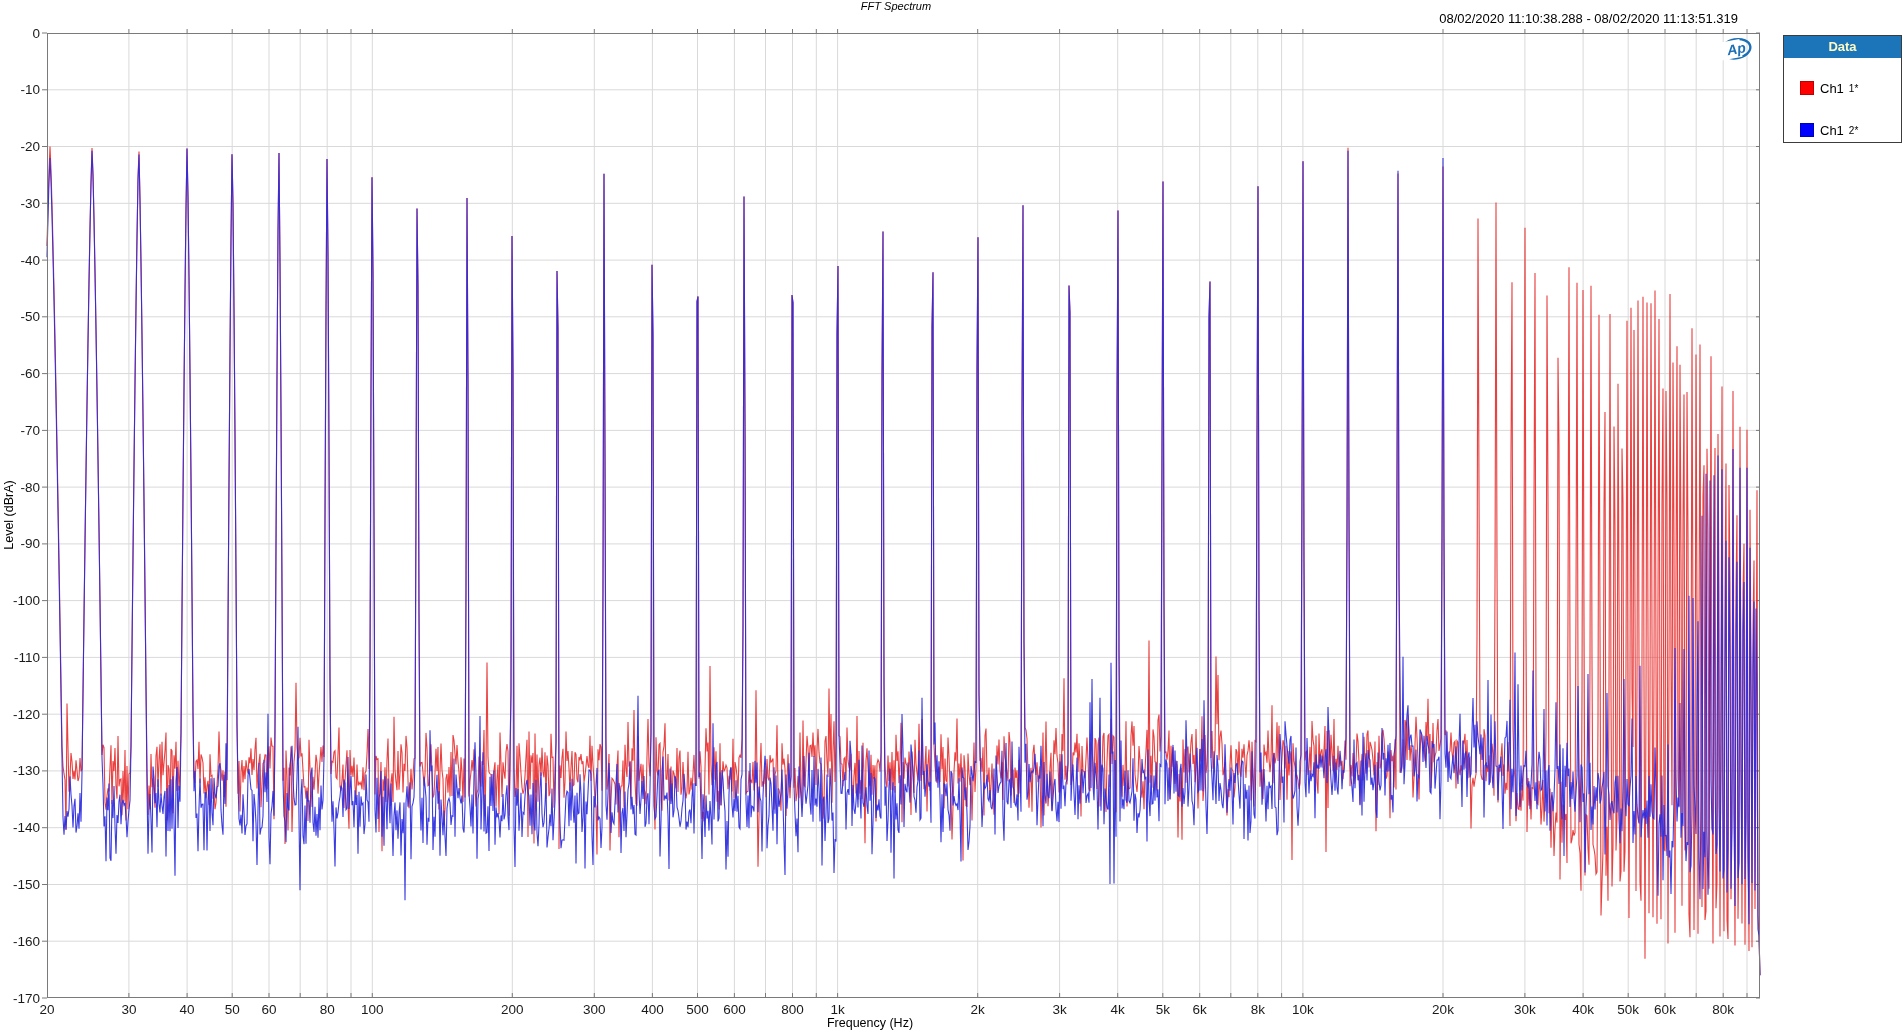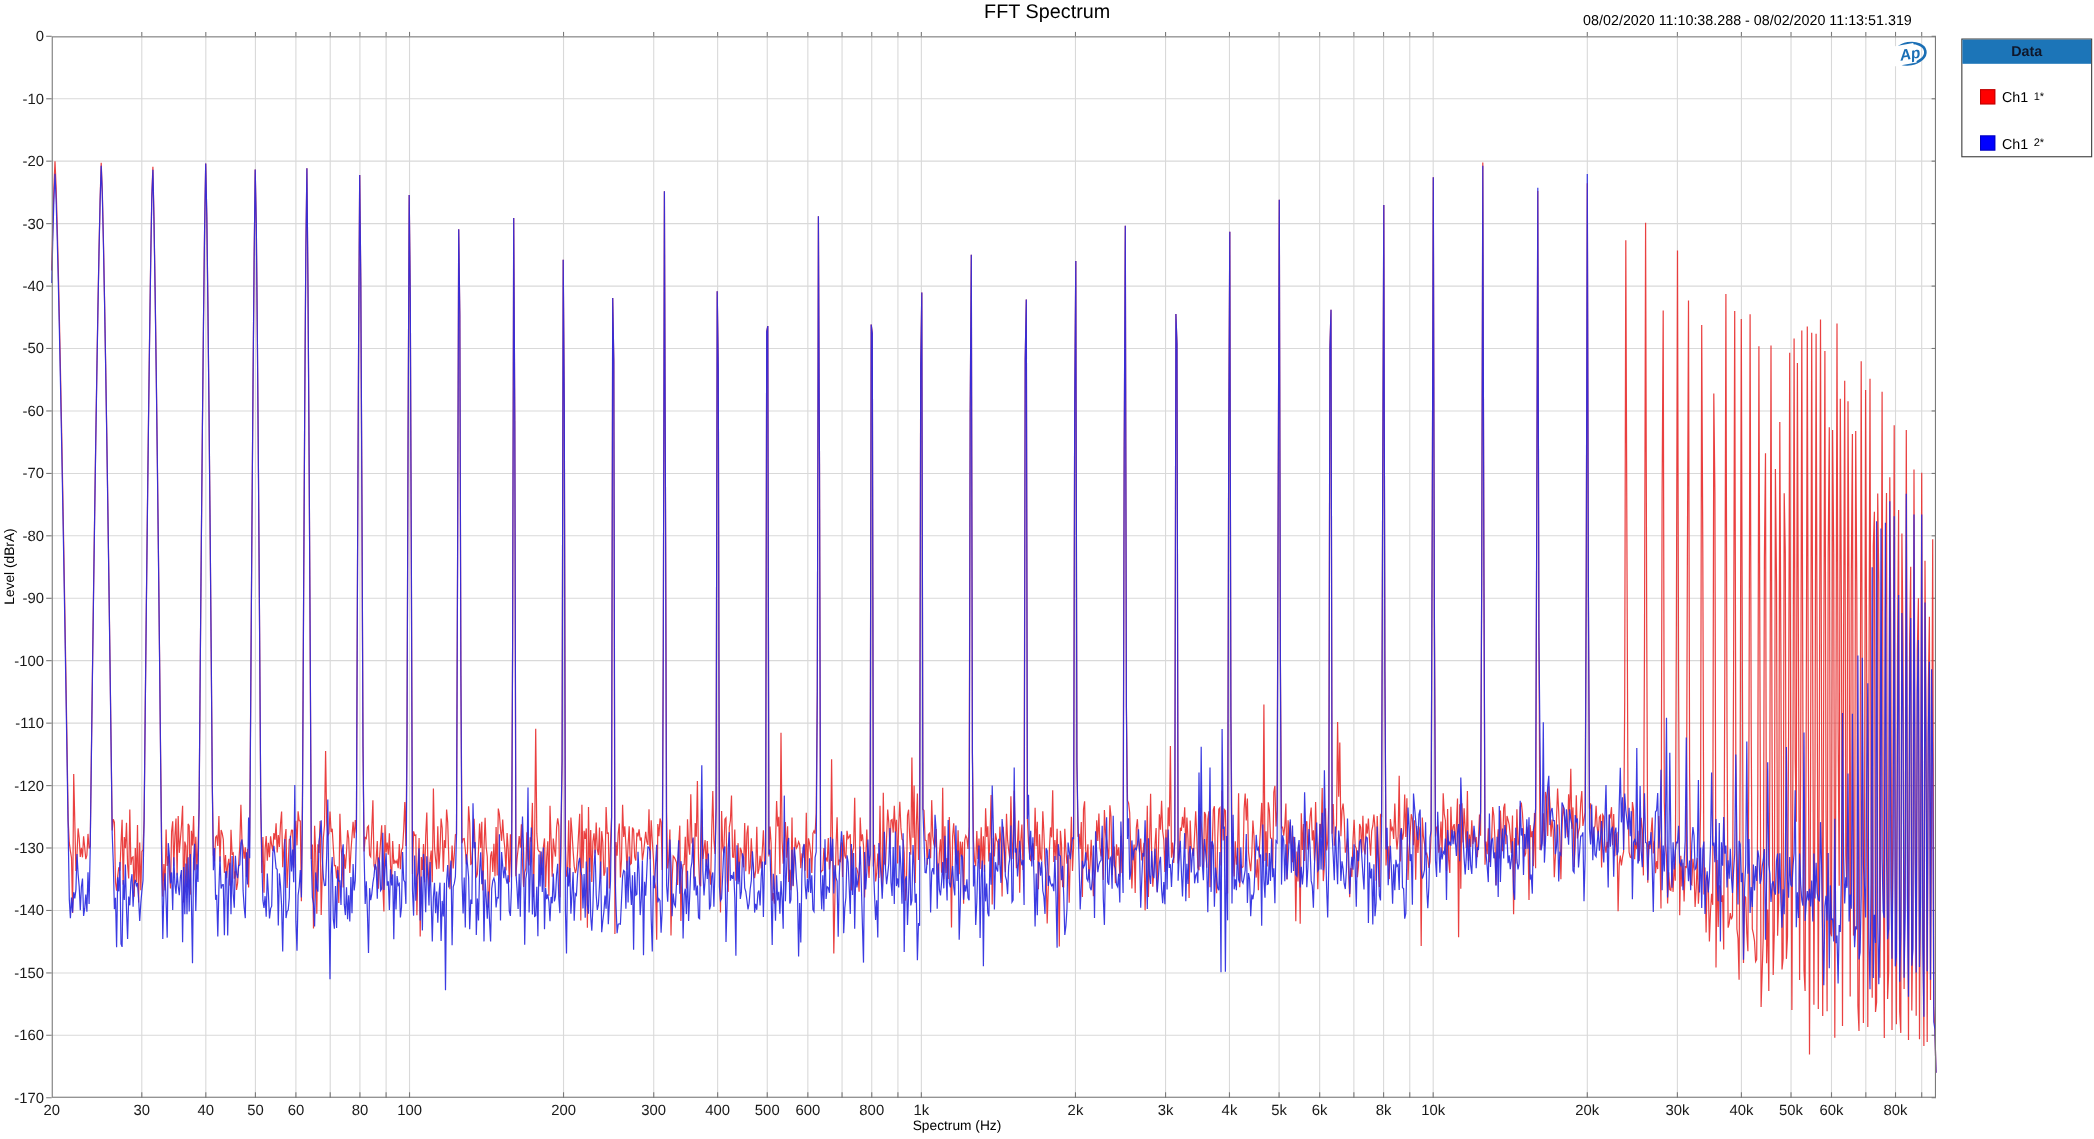--- a/index.html
+++ b/index.html
@@ -1,30 +1,30 @@
 <!DOCTYPE html>
 <html><head>
 <meta charset="utf-8">
 <style>
   html,body{margin:0;padding:0;background:#fff;}
   .screen{position:relative;width:1904px;height:1035px;background:#fff;overflow:hidden;
           font-family:"Liberation Sans",sans-serif;color:#000;}
-  .chart-title{position:absolute;top:0px;left:952px;transform:translateX(-50%);
-               font-size:18px;white-space:nowrap;}
+  .chart-title{position:absolute;top:0px;left:896px;transform:translateX(-50%);
+               font-size:11px;white-space:nowrap;font-style:italic;}
   .chart-timestamp{position:absolute;top:11px;right:166px;font-size:13px;white-space:nowrap;}
   .plot-area{position:absolute;left:47px;top:33px;width:1713px;height:965px;}
   .plot-area svg{overflow:visible;display:block;}
   .y-axis-title{position:absolute;left:9px;top:515px;transform:translate(-50%,-50%) rotate(-90deg);
                 font-size:12.5px;white-space:nowrap;}
   .x-axis-title{position:absolute;left:870px;top:1016px;transform:translateX(-50%);
                 font-size:12.5px;white-space:nowrap;}
   .ap-logo{position:absolute;left:1714px;top:36px;width:42px;height:26px;}
   .legend{position:absolute;left:1783px;top:35px;width:117px;background:#fff;
           border:1px solid #3c3c3c;font-size:13px;}
-  .legend-header{background:#1c75b8;color:#0f172a;font-weight:bold;text-align:center;
+  .legend-header{background:#1c75b8;color:#fef9c3;font-weight:bold;text-align:center;
                  padding:3px 0 4px 0;}
   .legend-item{display:flex;align-items:flex-start;padding:23px 0 4px 16px;}
   .legend-swatch{width:14px;height:14px;display:inline-block;margin-right:6px;
                  border:1px solid rgba(0,0,0,0.25);box-sizing:border-box;}
   .legend-sub{font-size:10px;margin-left:5px;position:relative;top:2px;}
 </style>
 </head>
 <body>
 
 <div class="screen">
@@ -235,21 +235,21 @@
         <text x="-7" y="912.7" text-anchor="end" font-size="13.5" fill="#1a1a1a" font-family="Liberation Sans, sans-serif">-160</text>
         <text x="-7" y="969.5" text-anchor="end" font-size="13.5" fill="#1a1a1a" font-family="Liberation Sans, sans-serif">-170</text>
         <path d="M0 212.9L1 172.3L2 137.5L3 113.6L4 137.0L5 171.6L6 212.1L7 257.0L8 305.4L9 356.8L10 410.9L11 467.3L12 525.9L13 586.5L14 648.9L15 713.1L16 733.3L17 740.7L18 746.8L19 797.1L20 670.6L21 714.0L22 758.8L23 744.2L24 720.1L25 728.9L26 746.0L27 737.7L28 746.4L29 727.2L30 737.4L31 748.0L32 744.4L33 725.1L34 738.4L35 736.1L36 658.2L37 581.6L38 507.9L39 437.2L40 370.0L41 306.6L42 247.7L43 194.3L44 148.3L45 115.0L46 140.6L47 184.9L48 237.0L49 295.0L50 357.6L51 424.1L52 494.2L53 567.4L54 643.4L55 722.0L56 711.8L57 714.5L58 769.1L59 776.8L60 763.1L61 755.4L62 758.5L63 734.6L64 712.2L65 771.2L66 728.0L67 738.1L68 714.9L69 753.4L70 765.6L71 703.0L72 753.3L73 746.6L74 746.0L75 782.3L76 737.9L77 768.7L78 716.9L79 787.4L80 732.9L81 776.2L82 741.0L83 739.9L84 712.0L85 614.2L86 520.7L87 431.9L88 348.5L89 271.6L90 202.5L91 144.6L92 118.6L93 166.0L94 228.9L95 301.3L96 381.0L97 466.6L98 557.4L99 652.6L100 733.6L101 782.1L102 752.5L103 776.5L104 721.1L105 754.3L106 745.2L107 758.9L108 774.7L109 723.0L110 713.7L111 754.0L112 727.0L113 711.2L114 762.8L115 708.8L116 742.3L117 729.9L118 717.7L119 699.6L120 787.4L121 732.1L122 736.1L123 773.6L124 716.0L125 717.9L126 780.3L127 722.2L128 735.7L129 708.8L130 758.1L131 727.8L132 757.5L133 736.7L134 700.6L135 578.3L136 463.0L137 356.0L138 259.0L139 175.6L140 115.6L141 164.0L142 244.8L143 339.9L144 445.5L145 559.6L146 680.8L147 744.4L148 750.1L149 728.2L150 727.0L151 736.1L152 708.8L153 750.3L154 721.5L155 724.6L156 730.0L157 760.5L158 744.3L159 765.3L160 753.6L161 747.8L162 772.1L163 721.3L164 743.2L165 742.4L166 765.8L167 758.8L168 776.1L169 770.0L170 751.8L171 735.8L172 698.6L173 731.2L174 737.4L175 747.7L176 737.2L177 764.1L178 738.5L179 773.7L180 723.6L181 592.9L182 449.3L183 318.8L184 205.7L185 121.2L186 171.8L187 277.1L188 402.2L189 541.5L190 692.3L191 760.7L192 727.9L193 778.6L194 739.3L195 727.1L196 749.4L197 733.1L198 746.2L199 727.2L200 735.4L201 740.5L202 724.4L203 730.3L204 715.4L205 742.0L206 726.1L207 736.9L208 716.2L209 704.8L210 755.4L211 739.5L212 729.2L213 720.7L214 774.3L215 753.5L216 730.3L217 729.5L218 721.8L219 721.9L220 755.9L221 723.6L222 713.2L223 735.5L224 704.6L225 713.1L226 713.3L227 786.3L228 685.8L229 511.7L230 342.2L231 198.8L232 119.9L233 230.2L234 380.9L235 555.4L236 747.8L237 734.8L238 811.1L239 717.6L240 742.5L241 797.6L242 734.5L243 742.4L244 713.4L245 798.9L246 760.4L247 728.6L248 717.4L249 649.7L250 714.3L251 726.9L252 724.7L253 704.8L254 723.4L255 720.4L256 737.2L257 754.1L258 753.8L259 765.6L260 754.5L261 787.9L262 706.7L263 736.0L264 750.1L265 773.9L266 743.7L267 756.7L268 741.7L269 721.7L270 729.2L271 760.6L272 741.4L273 727.4L274 714.0L275 729.0L276 712.5L277 724.1L278 485.7L279 279.2L280 126.0L281 223.1L282 416.5L283 646.0L284 741.0L285 728.3L286 729.2L287 719.0L288 717.8L289 744.4L290 745.9L291 720.7L292 694.6L293 753.7L294 757.7L295 747.2L296 731.6L297 775.0L298 747.7L299 731.6L300 717.2L301 772.3L302 795.7L303 717.1L304 741.9L305 732.9L306 744.0L307 724.5L308 753.3L309 766.1L310 731.5L311 752.5L312 749.5L313 751.4L314 749.2L315 756.3L316 734.2L317 757.2L318 739.9L319 738.0L320 721.3L321 696.0L322 736.0L323 638.6L324 358.5L325 144.2L326 238.5L327 490.7L328 761.5L329 722.8L330 726.5L331 726.0L332 799.1L333 756.4L334 728.9L335 818.3L336 746.2L337 757.8L338 734.3L339 769.0L340 726.7L341 705.6L342 752.0L343 773.0L344 749.4L345 740.2L346 769.0L347 683.8L348 737.1L349 748.6L350 757.2L351 718.1L352 756.8L353 740.2L354 711.2L355 719.7L356 759.4L357 730.8L358 737.9L359 702.9L360 714.4L361 747.6L362 775.3L363 758.4L364 735.7L365 756.5L366 744.3L367 725.9L368 725.3L369 473.0L370 175.5L371 253.1L372 581.3L373 733.5L374 729.7L375 729.4L376 739.3L377 752.6L378 741.0L379 699.9L380 715.1L381 752.7L382 751.9L383 730.3L384 711.3L385 740.7L386 764.7L387 761.5L388 739.9L389 715.7L390 737.9L391 714.1L392 776.6L393 738.0L394 710.4L395 737.2L396 745.9L397 791.9L398 775.9L399 745.2L400 741.0L401 759.6L402 734.0L403 763.6L404 718.9L405 762.9L406 702.1L407 707.4L408 721.0L409 731.4L410 712.0L411 728.8L412 738.9L413 758.4L414 724.3L415 739.2L416 769.1L417 725.4L418 764.6L419 555.7L420 165.1L421 349.6L422 763.5L423 748.1L424 739.0L425 727.1L426 737.7L427 716.3L428 751.8L429 773.4L430 760.0L431 756.4L432 723.6L433 747.6L434 753.7L435 728.2L436 732.1L437 696.9L438 782.5L439 732.8L440 629.6L441 724.4L442 739.1L443 740.9L444 741.3L445 762.3L446 751.0L447 737.1L448 729.2L449 773.7L450 745.8L451 731.8L452 781.2L453 699.6L454 730.8L455 764.1L456 729.3L457 739.2L458 745.7L459 719.2L460 711.0L461 718.0L462 782.8L463 737.4L464 658.4L465 203.1L466 335.6L467 735.0L468 764.0L469 758.2L470 712.7L471 768.7L472 710.2L473 723.8L474 740.5L475 754.4L476 760.6L477 757.1L478 743.1L479 724.5L480 706.8L481 803.9L482 698.5L483 756.2L484 722.3L485 729.7L486 720.1L487 810.4L488 700.6L489 759.7L490 721.5L491 768.7L492 732.0L493 724.5L494 742.9L495 714.8L496 739.2L497 744.3L498 719.3L499 765.8L500 722.6L501 732.4L502 763.2L503 759.6L504 700.7L505 724.6L506 724.3L507 774.8L508 733.8L509 709.7L510 237.9L511 295.3L512 816.0L513 732.4L514 745.0L515 724.7L516 715.7L517 764.7L518 748.9L519 698.5L520 727.9L521 718.1L522 735.2L523 757.7L524 734.6L525 718.1L526 752.9L527 751.7L528 719.3L529 721.5L530 746.0L531 749.3L532 724.0L533 727.4L534 721.0L535 731.1L536 728.3L537 749.1L538 742.2L539 733.3L540 723.1L541 732.2L542 735.1L543 702.7L544 748.1L545 712.7L546 731.7L547 747.1L548 768.5L549 773.2L550 821.4L551 716.2L552 727.1L553 711.1L554 714.4L555 757.8L556 555.1L557 140.8L558 425.2L559 705.3L560 756.6L561 747.2L562 721.1L563 817.5L564 767.4L565 745.3L566 746.5L567 748.6L568 751.2L569 771.6L570 734.8L571 717.6L572 804.3L573 764.0L574 753.1L575 752.9L576 727.6L577 774.8L578 711.7L579 735.1L580 744.0L581 689.0L582 732.1L583 730.2L584 765.7L585 715.3L586 727.7L587 677.1L588 746.9L589 770.5L590 772.7L591 702.9L592 747.8L593 739.1L594 730.7L595 755.0L596 731.6L597 756.0L598 759.1L599 771.3L600 722.5L601 686.0L602 730.4L603 743.3L604 700.8L605 231.7L606 302.1L607 757.2L608 796.6L609 704.3L610 737.5L611 742.5L612 711.8L613 710.4L614 767.2L615 777.8L616 719.1L617 713.1L618 690.3L619 746.1L620 746.3L621 721.0L622 767.6L623 755.3L624 733.5L625 768.6L626 737.6L627 740.5L628 747.7L629 755.5L630 715.1L631 759.1L632 724.7L633 717.5L634 761.7L635 755.1L636 729.1L637 750.3L638 758.4L639 765.4L640 758.5L641 718.7L642 761.4L643 756.9L644 744.9L645 756.6L646 740.9L647 721.9L648 750.0L649 752.9L650 268.5L651 263.4L652 745.7L653 718.3L654 733.6L655 785.9L656 778.9L657 788.5L658 735.2L659 695.3L660 718.4L661 709.6L662 761.6L663 633.1L664 731.3L665 752.2L666 732.2L667 714.2L668 746.7L669 718.2L670 768.7L671 757.8L672 776.4L673 710.2L674 772.6L675 747.4L676 728.4L677 738.0L678 736.3L679 732.2L680 734.9L681 756.2L682 744.0L683 745.6L684 734.7L685 758.6L686 705.8L687 765.4L688 729.1L689 734.1L690 742.9L691 760.7L692 724.6L693 722.3L694 724.9L695 705.8L696 595.5L697 163.5L698 388.8L699 760.3L700 758.7L701 758.3L702 738.0L703 748.5L704 747.3L705 750.3L706 728.9L707 757.5L708 747.2L709 657.3L710 744.5L711 833.7L712 782.4L713 737.6L714 710.0L715 753.8L716 749.0L717 750.0L718 732.8L719 764.2L720 726.0L721 744.9L722 747.5L723 722.2L724 729.2L725 727.9L726 725.5L727 776.5L728 741.3L729 737.7L730 692.3L731 755.2L732 756.7L733 761.5L734 777.7L735 710.3L736 731.7L737 725.5L738 735.8L739 783.0L740 748.7L741 721.2L742 748.5L743 765.1L744 743.8L745 262.0L746 269.9L747 754.8L748 735.0L749 768.3L750 760.8L751 742.9L752 765.2L753 699.4L754 758.8L755 772.1L756 687.6L757 752.0L758 753.4L759 728.4L760 702.9L761 715.0L762 738.8L763 712.7L764 712.1L765 723.9L766 699.5L767 723.8L768 712.3L769 751.9L770 717.7L771 695.9L772 719.4L773 729.9L774 730.8L775 742.0L776 785.8L777 774.0L778 708.3L779 703.1L780 728.2L781 744.1L782 655.6L783 728.5L784 681.1L785 769.7L786 717.8L787 688.3L788 748.9L789 708.6L790 300.6L791 233.0L792 702.6L793 703.8L794 730.7L795 731.2L796 753.2L797 725.7L798 724.5L799 747.3L800 694.4L801 727.2L802 734.1L803 737.4L804 720.7L805 751.0L806 767.0L807 742.5L808 729.9L809 760.5L810 683.1L811 766.4L812 718.1L813 760.6L814 747.0L815 766.1L816 709.7L817 744.1L818 810.2L819 727.4L820 715.4L821 733.4L822 749.3L823 752.9L824 721.8L825 761.7L826 732.1L827 745.9L828 732.3L829 788.5L830 730.9L831 726.7L832 728.9L833 738.8L834 718.7L835 341.2L836 198.6L837 651.6L838 731.9L839 749.6L840 754.4L841 722.4L842 747.9L843 729.2L844 757.0L845 719.1L846 757.6L847 727.3L848 759.7L849 701.7L850 727.9L851 718.2L852 750.2L853 727.7L854 689.8L855 789.3L856 729.0L857 745.7L858 724.6L859 730.6L860 732.4L861 753.5L862 718.5L863 734.1L864 782.0L865 718.6L866 736.7L867 759.9L868 706.8L869 730.8L870 740.0L871 747.5L872 690.8L873 732.5L874 747.9L875 685.9L876 728.7L877 756.2L878 732.6L879 713.0L880 778.6L881 731.1L882 716.6L883 757.8L884 721.6L885 293.8L886 239.2L887 711.5L888 732.9L889 743.7L890 749.8L891 737.5L892 733.7L893 748.9L894 701.3L895 736.3L896 714.0L897 775.5L898 725.5L899 747.3L900 748.9L901 704.6L902 724.1L903 751.9L904 760.9L905 806.6L906 773.6L907 739.6L908 719.2L909 728.2L910 685.4L911 750.6L912 730.6L913 748.8L914 720.4L915 758.1L916 827.4L917 722.2L918 734.8L919 772.9L920 773.2L921 720.5L922 740.4L923 752.2L924 744.0L925 787.6L926 745.7L927 709.6L928 758.9L929 735.4L930 334.1L931 204.3L932 660.3L933 727.7L934 725.1L935 738.7L936 714.2L937 782.5L938 702.8L939 695.5L940 740.0L941 749.2L942 734.5L943 766.8L944 752.9L945 730.5L946 758.0L947 781.8L948 765.6L949 757.3L950 712.6L951 731.5L952 706.5L953 737.8L954 745.5L955 728.9L956 766.9L957 703.3L958 724.4L959 730.7L960 739.4L961 748.2L962 699.0L963 709.4L964 762.4L965 748.2L966 736.6L967 770.0L968 734.5L969 744.9L970 737.3L971 764.1L972 727.0L973 760.6L974 739.4L975 376.1L976 172.3L977 610.1L978 694.7L979 697.1L980 705.8L981 740.4L982 774.8L983 744.7L984 734.7L985 778.8L986 720.1L987 711.7L988 730.4L989 741.9L990 729.4L991 749.2L992 742.4L993 733.3L994 794.6L995 756.3L996 699.5L997 782.4L998 737.9L999 688.5L1000 745.2L1001 773.2L1002 758.7L1003 734.9L1004 719.7L1005 777.6L1006 743.8L1007 707.2L1008 721.2L1009 695.0L1010 722.9L1011 730.5L1012 759.6L1013 721.0L1014 754.8L1015 701.0L1016 718.1L1017 645.2L1018 746.7L1019 732.9L1020 751.5L1021 730.3L1022 252.4L1023 279.8L1024 751.9L1025 746.5L1026 719.5L1027 722.3L1028 709.5L1029 719.5L1030 700.8L1031 738.9L1032 710.3L1033 729.5L1034 783.4L1035 712.9L1036 737.7L1037 738.7L1038 745.1L1039 725.7L1040 704.5L1041 727.1L1042 755.7L1043 758.2L1044 708.7L1045 715.9L1046 730.5L1047 755.2L1048 705.1L1049 707.7L1050 755.9L1051 711.6L1052 704.5L1053 773.5L1054 732.5L1055 738.8L1056 703.3L1057 699.9L1058 757.1L1059 779.0L1060 728.7L1061 702.7L1062 701.3L1063 753.9L1064 685.7L1065 731.0L1066 702.8L1067 704.0L1068 751.9L1069 779.3L1070 368.7L1071 177.6L1072 618.6L1073 725.7L1074 741.2L1075 763.7L1076 731.9L1077 753.0L1078 744.4L1079 688.2L1080 773.5L1081 752.8L1082 755.8L1083 754.9L1084 702.7L1085 688.4L1086 712.8L1087 693.0L1088 741.5L1089 751.0L1090 759.0L1091 743.8L1092 713.0L1093 727.2L1094 756.3L1095 764.8L1096 748.2L1097 776.3L1098 737.4L1099 717.6L1100 696.9L1101 751.5L1102 607.4L1103 749.8L1104 722.7L1105 754.7L1106 696.4L1107 703.6L1108 728.8L1109 729.1L1110 757.4L1111 687.2L1112 681.5L1113 718.4L1114 703.3L1115 412.1L1116 148.6L1117 569.4L1118 719.5L1119 719.0L1120 726.7L1121 718.0L1122 697.5L1123 766.5L1124 712.7L1125 733.7L1126 714.1L1127 737.3L1128 750.9L1129 727.6L1130 733.8L1131 804.5L1132 741.0L1133 768.4L1134 734.9L1135 806.8L1136 706.4L1137 739.6L1138 716.1L1139 749.8L1140 717.2L1141 713.5L1142 739.5L1143 726.2L1144 709.4L1145 701.1L1146 731.0L1147 721.9L1148 749.3L1149 696.1L1150 733.4L1151 775.5L1152 738.0L1153 715.9L1154 728.6L1155 683.3L1156 768.0L1157 753.9L1158 701.9L1159 740.2L1160 732.0L1161 696.8L1162 283.7L1163 248.6L1164 725.0L1165 698.0L1166 735.8L1167 729.3L1168 717.4L1169 623.4L1170 691.3L1171 641.9L1172 727.2L1173 703.8L1174 697.6L1175 710.7L1176 742.2L1177 737.8L1178 729.0L1179 758.7L1180 782.6L1181 756.1L1182 764.3L1183 731.1L1184 712.2L1185 736.1L1186 738.3L1187 764.4L1188 754.2L1189 716.1L1190 719.2L1191 742.1L1192 708.6L1193 739.0L1194 743.8L1195 715.7L1196 724.8L1197 711.2L1198 730.3L1199 744.9L1200 722.4L1201 717.9L1202 707.4L1203 719.5L1204 767.6L1205 708.8L1206 738.2L1207 773.4L1208 707.7L1209 708.7L1210 404.5L1211 153.3L1212 577.8L1213 753.8L1214 737.1L1215 736.9L1216 766.0L1217 711.6L1218 721.4L1219 719.5L1220 729.7L1221 697.4L1222 725.6L1223 739.2L1224 727.8L1225 672.3L1226 750.2L1227 719.8L1228 730.4L1229 724.2L1230 689.2L1231 728.0L1232 692.8L1233 767.0L1234 740.6L1235 725.0L1236 707.2L1237 711.5L1238 735.4L1239 712.7L1240 766.8L1241 717.9L1242 742.4L1243 725.3L1244 718.4L1245 827.1L1246 710.2L1247 727.4L1248 733.9L1249 743.6L1250 742.6L1251 747.2L1252 756.1L1253 750.6L1254 724.2L1255 449.1L1256 128.2L1257 529.5L1258 727.4L1259 719.0L1260 718.2L1261 742.1L1262 734.5L1263 713.9L1264 742.5L1265 688.1L1266 707.2L1267 712.9L1268 758.8L1269 702.5L1270 749.2L1271 760.6L1272 700.4L1273 728.4L1274 718.8L1275 716.2L1276 734.7L1277 716.9L1278 693.0L1279 819.0L1280 698.1L1281 775.0L1282 697.3L1283 732.8L1284 701.8L1285 720.4L1286 737.8L1287 686.0L1288 749.6L1289 725.7L1290 737.0L1291 712.7L1292 734.3L1293 725.1L1294 732.7L1295 727.9L1296 746.2L1297 731.5L1298 707.4L1299 726.7L1300 495.2L1301 114.8L1302 482.5L1303 753.2L1304 732.1L1305 743.5L1306 719.9L1307 750.9L1308 740.9L1309 730.9L1310 700.6L1311 708.4L1312 729.3L1313 771.6L1314 736.1L1315 720.9L1316 747.5L1317 703.8L1318 728.6L1319 740.8L1320 701.3L1321 697.5L1322 734.5L1323 708.8L1324 712.5L1325 716.9L1326 727.5L1327 742.4L1328 708.4L1329 798.2L1330 728.9L1331 752.1L1332 702.8L1333 735.6L1334 731.5L1335 701.0L1336 696.7L1337 706.0L1338 722.8L1339 745.7L1340 742.9L1341 718.5L1342 724.7L1343 785.2L1344 717.0L1345 728.1L1346 722.5L1347 754.4L1348 706.2L1349 756.4L1350 449.9L1351 140.6L1352 546.3L1353 739.8L1354 736.3L1355 730.8L1356 706.3L1357 736.4L1358 686.9L1359 691.8L1360 727.0L1361 681.7L1362 697.0L1363 727.6L1364 712.0L1365 721.5L1366 764.5L1367 744.4L1368 711.5L1369 683.8L1370 704.9L1371 728.2L1372 766.4L1373 720.9L1374 699.3L1375 707.4L1376 713.2L1377 716.0L1378 728.1L1379 689.0L1380 707.8L1381 665.8L1382 720.5L1383 701.0L1384 755.2L1385 735.9L1386 689.9L1387 729.3L1388 722.9L1389 719.2L1390 697.3L1391 686.1L1392 717.9L1393 711.8L1394 705.6L1395 507.0L1396 133.6L1397 510.4L1398 702.1L1399 697.2L1400 723.9L1401 733.4L1402 720.1L1403 718.0L1404 699.6L1405 719.2L1406 727.5L1407 709.8L1408 708.3L1409 755.6L1410 707.7L1411 709.5L1412 735.3L1413 742.2L1414 732.3L1415 738.1L1416 707.7L1417 709.8L1418 700.8L1419 735.5L1420 707.1L1421 745.3L1422 726.0L1423 724.6L1424 795.4L1425 752.8L1426 744.7L1427 753.8L1428 746.5L1429 741.3L1430 603.8L1431 185.4L1432 456.6L1433 702.9L1434 741.7L1435 746.2L1436 746.7L1437 696.2L1438 702.9L1439 748.2L1440 732.0L1441 739.0L1442 722.3L1443 749.6L1444 731.8L1445 710.5L1446 720.9L1447 762.8L1448 551.6L1449 169.5L1450 534.0L1451 769.4L1452 734.5L1453 738.6L1454 724.2L1455 710.3L1456 742.9L1457 731.4L1458 760.8L1459 749.9L1460 757.1L1461 708.9L1462 739.6L1463 793.0L1464 418.7L1465 249.3L1466 695.9L1467 734.0L1468 745.4L1469 788.3L1470 760.0L1471 775.7L1472 776.4L1473 760.3L1474 777.8L1475 752.1L1476 767.6L1477 529.6L1478 194.7L1479 590.6L1480 799.1L1481 745.0L1482 772.8L1483 751.4L1484 786.5L1485 754.9L1486 755.5L1487 472.7L1488 240.1L1489 670.0L1490 770.2L1491 771.3L1492 747.8L1493 757.2L1494 791.6L1495 774.6L1496 747.1L1497 788.6L1498 767.6L1499 699.6L1500 262.4L1501 468.0L1502 780.2L1503 755.6L1504 814.8L1505 762.4L1506 770.8L1507 822.9L1508 795.6L1509 779.6L1510 789.6L1511 324.8L1512 414.6L1513 846.6L1514 748.8L1515 809.8L1516 772.3L1517 772.7L1518 786.9L1519 780.9L1520 830.1L1521 579.2L1522 234.3L1523 625.9L1524 810.3L1525 806.4L1526 797.1L1527 802.7L1528 799.6L1529 572.3L1530 249.7L1531 650.4L1532 811.5L1533 819.9L1534 857.7L1535 656.6L1536 257.1L1537 583.0L1538 842.4L1539 781.8L1540 782.7L1541 815.3L1542 831.7L1543 628.7L1544 252.7L1545 627.1L1546 811.5L1547 816.0L1548 822.4L1549 841.1L1550 839.2L1551 686.7L1552 281.8L1553 593.2L1554 882.5L1555 849.8L1556 817.5L1557 474.2L1558 379.0L1559 842.7L1560 793.8L1561 867.8L1562 655.2L1563 281.1L1564 657.3L1565 853.4L1566 813.9L1567 393.4L1568 494.4L1569 817.6L1570 786.3L1571 350.7L1572 562.4L1573 848.4L1574 838.6L1575 415.4L1576 469.6L1577 838.7L1578 818.4L1579 634.3L1580 287.7L1581 678.6L1582 885.1L1583 638.3L1584 274.7L1585 657.3L1586 714.0L1587 297.1L1588 573.2L1589 857.9L1590 653.8L1591 267.5L1592 623.7L1593 849.0L1594 867.8L1595 623.3L1596 263.8L1597 648.5L1598 925.7L1599 665.9L1600 269.5L1601 603.0L1602 880.3L1603 669.3L1604 270.3L1605 597.5L1606 884.2L1607 634.7L1608 257.5L1609 630.1L1610 890.7L1611 566.0L1612 286.0L1613 701.7L1614 886.3L1615 469.9L1616 355.4L1617 814.9L1618 818.2L1619 358.0L1620 469.3L1621 910.4L1622 639.1L1623 261.1L1624 632.7L1625 772.3L1626 329.4L1627 513.2L1628 899.7L1629 541.7L1630 313.2L1631 744.3L1632 772.9L1633 331.7L1634 522.2L1635 872.8L1636 491.3L1637 361.5L1638 817.5L1639 811.5L1640 358.9L1641 503.5L1642 881.3L1643 904.3L1644 697.7L1645 295.3L1646 613.7L1647 897.0L1648 744.1L1649 321.6L1650 579.5L1651 900.7L1652 610.9L1653 311.4L1654 720.5L1655 874.0L1656 463.3L1657 432.3L1658 887.0L1659 878.1L1660 415.7L1661 495.6L1662 855.8L1663 644.8L1664 323.2L1665 724.3L1666 910.6L1667 526.8L1668 415.1L1669 875.2L1670 849.7L1671 400.9L1672 561.0L1673 903.4L1674 652.8L1675 353.5L1676 762.7L1677 898.2L1678 560.8L1679 430.6L1680 886.5L1681 906.0L1682 452.1L1683 552.5L1684 866.2L1685 738.9L1686 358.0L1687 724.7L1688 912.5L1689 554.6L1690 482.2L1691 885.7L1692 801.4L1693 393.8L1694 697.9L1695 890.4L1696 559.0L1697 510.8L1698 911.7L1699 745.2L1700 396.8L1701 786.8L1702 918.0L1703 476.8L1704 636.1L1705 914.2L1706 594.0L1707 527.6L1708 876.0L1709 704.8L1710 457.2L1711 882.8L1712 902.6L1713 942.3" fill="none" stroke="#e83030" stroke-width="1.1" stroke-opacity="0.92"></path>
         <path d="M0 224.2L1 183.7L2 148.9L3 124.9L4 148.3L5 183.0L6 223.5L7 268.3L8 316.7L9 368.1L10 422.2L11 478.6L12 537.2L13 597.8L14 660.3L15 724.4L16 784.6L17 801.8L18 783.0L19 796.5L20 778.1L21 783.7L22 776.0L23 743.4L24 761.5L25 773.0L26 794.5L27 773.1L28 765.7L29 799.6L30 793.1L31 780.2L32 795.8L33 759.9L34 788.7L35 740.1L36 661.0L37 584.5L38 510.7L39 440.1L40 372.8L41 309.4L42 250.5L43 197.1L44 151.1L45 117.8L46 143.5L47 187.7L48 239.9L49 297.8L50 360.4L51 427.0L52 497.0L53 570.2L54 646.2L55 724.8L56 751.9L57 793.5L58 783.2L59 828.2L60 764.6L61 777.3L62 750.6L63 825.0L64 827.8L65 767.1L66 785.1L67 753.0L68 793.8L69 820.7L70 782.1L71 790.0L72 768.6L73 761.7L74 791.3L75 770.8L76 766.8L77 772.1L78 769.8L79 783.8L80 804.2L81 788.1L82 776.7L83 767.4L84 714.8L85 617.0L86 523.5L87 434.7L88 351.4L89 274.4L90 205.4L91 147.4L92 121.4L93 168.8L94 231.7L95 304.2L96 383.9L97 469.5L98 560.2L99 655.5L100 754.7L101 820.7L102 776.5L103 760.9L104 786.6L105 819.4L106 733.5L107 744.9L108 770.2L109 760.1L110 794.2L111 746.3L112 770.5L113 779.4L114 760.5L115 772.5L116 780.9L117 764.3L118 757.9L119 823.5L120 755.3L121 798.1L122 752.1L123 798.2L124 746.3L125 795.7L126 743.3L127 786.6L128 842.7L129 747.9L130 734.0L131 795.1L132 752.7L133 768.7L134 700.6L135 578.3L136 463.0L137 356.0L138 259.0L139 175.6L140 115.6L141 164.0L142 244.8L143 339.9L144 445.5L145 559.6L146 680.8L147 758.2L148 737.9L149 785.0L150 780.5L151 818.3L152 774.9L153 745.5L154 774.8L155 771.3L156 771.2L157 817.2L158 759.8L159 759.6L160 817.4L161 767.6L162 751.3L163 798.1L164 745.3L165 779.7L166 792.2L167 744.9L168 761.0L169 765.3L170 754.0L171 753.3L172 733.4L173 730.2L174 776.9L175 792.2L176 801.7L177 741.8L178 771.0L179 710.3L180 747.2L181 592.9L182 449.3L183 318.8L184 205.7L185 121.2L186 171.8L187 277.1L188 402.2L189 541.5L190 692.3L191 748.0L192 785.6L193 792.4L194 781.7L195 800.4L196 761.2L197 779.5L198 802.0L199 793.0L200 790.8L201 742.5L202 735.9L203 745.7L204 756.3L205 757.5L206 808.3L207 761.0L208 772.1L209 790.1L210 832.1L211 777.8L212 729.7L213 801.6L214 795.6L215 794.3L216 783.0L217 726.7L218 759.3L219 739.4L220 769.0L221 680.7L222 804.4L223 831.2L224 780.9L225 773.1L226 757.9L227 782.8L228 700.1L229 511.7L230 342.2L231 198.8L232 119.9L233 230.2L234 380.9L235 555.4L236 747.8L237 782.9L238 788.5L239 809.3L240 760.1L241 774.5L242 777.6L243 732.0L244 724.7L245 712.8L246 746.7L247 765.2L248 772.0L249 771.7L250 744.5L251 693.8L252 786.8L253 857.3L254 762.1L255 746.1L256 802.6L257 811.3L258 772.5L259 810.7L260 757.9L261 768.0L262 767.8L263 789.7L264 741.1L265 734.5L266 789.2L267 798.9L268 773.7L269 802.7L270 781.0L271 804.8L272 764.2L273 797.3L274 752.5L275 776.5L276 767.3L277 724.1L278 485.7L279 279.2L280 126.0L281 223.1L282 416.5L283 646.0L284 743.5L285 788.7L286 768.2L287 796.0L288 833.4L289 774.4L290 785.4L291 779.6L292 769.5L293 763.5L294 752.6L295 755.4L296 784.0L297 746.5L298 750.5L299 776.6L300 775.0L301 724.0L302 776.0L303 757.3L304 742.6L305 772.2L306 768.2L307 794.3L308 757.3L309 771.9L310 761.9L311 820.8L312 758.8L313 793.8L314 763.4L315 771.8L316 770.3L317 801.1L318 791.8L319 741.5L320 767.1L321 768.8L322 788.7L323 638.6L324 358.5L325 144.2L326 238.5L327 490.7L328 776.6L329 799.4L330 744.8L331 785.9L332 764.7L333 760.6L334 738.1L335 803.7L336 763.8L337 812.8L338 743.3L339 766.9L340 796.3L341 745.5L342 766.7L343 790.2L344 750.6L345 786.2L346 823.0L347 782.7L348 769.5L349 797.3L350 777.4L351 805.8L352 780.9L353 769.4L354 822.4L355 786.0L356 800.2L357 769.6L358 867.2L359 769.3L360 753.4L361 773.8L362 762.5L363 749.4L364 826.2L365 773.3L366 770.1L367 763.9L368 726.0L369 473.0L370 175.5L371 253.1L372 581.3L373 766.8L374 797.5L375 764.7L376 810.1L377 743.7L378 752.9L379 764.3L380 811.8L381 784.8L382 788.7L383 697.2L384 738.2L385 732.6L386 817.0L387 783.8L388 803.7L389 759.6L390 741.7L391 770.8L392 758.3L393 822.8L394 766.5L395 783.9L396 802.2L397 777.4L398 803.5L399 822.9L400 775.1L401 767.8L402 765.4L403 769.9L404 791.9L405 782.9L406 783.3L407 725.5L408 803.7L409 741.6L410 754.4L411 765.3L412 755.0L413 765.0L414 770.4L415 762.6L416 795.4L417 799.6L418 773.7L419 555.7L420 165.1L421 349.6L422 759.6L423 774.2L424 793.4L425 761.4L426 800.4L427 742.5L428 709.2L429 741.4L430 825.8L431 765.8L432 759.3L433 683.0L434 796.5L435 762.0L436 719.2L437 798.4L438 761.5L439 800.1L440 799.4L441 773.2L442 818.1L443 743.8L444 772.9L445 741.1L446 777.9L447 737.5L448 811.7L449 774.3L450 784.4L451 780.1L452 786.8L453 804.5L454 782.4L455 788.2L456 761.0L457 786.5L458 781.8L459 761.9L460 752.2L461 783.6L462 797.1L463 717.6L464 658.4L465 203.1L466 335.6L467 794.2L468 833.9L469 755.1L470 772.8L471 756.1L472 797.7L473 778.8L474 759.7L475 804.0L476 779.5L477 780.9L478 763.3L479 751.0L480 746.9L481 759.2L482 762.9L483 792.8L484 761.6L485 801.2L486 750.1L487 790.1L488 797.6L489 746.7L490 800.0L491 813.2L492 791.8L493 754.5L494 739.4L495 780.7L496 794.2L497 789.4L498 771.8L499 750.1L500 814.4L501 804.2L502 795.7L503 781.2L504 793.2L505 755.5L506 807.3L507 787.5L508 768.0L509 709.7L510 237.9L511 295.3L512 755.4L513 790.0L514 815.3L515 807.1L516 806.8L517 807.2L518 785.5L519 763.4L520 758.3L521 759.4L522 793.2L523 749.6L524 787.4L525 745.7L526 772.4L527 789.8L528 762.6L529 830.5L530 759.8L531 780.8L532 780.0L533 741.3L534 761.0L535 798.9L536 784.1L537 749.2L538 835.5L539 768.6L540 781.3L541 759.3L542 737.0L543 737.2L544 741.1L545 802.9L546 832.0L547 763.0L548 774.4L549 752.0L550 734.9L551 787.4L552 784.0L553 785.7L554 814.9L555 794.1L556 555.1L557 140.8L558 425.2L559 771.7L560 786.7L561 760.8L562 730.1L563 753.5L564 799.9L565 779.4L566 788.9L567 790.9L568 770.0L569 750.7L570 730.9L571 779.5L572 749.9L573 757.2L574 820.1L575 780.3L576 774.9L577 798.0L578 758.5L579 804.3L580 781.8L581 757.0L582 750.7L583 728.3L584 776.5L585 763.9L586 781.1L587 772.1L588 801.2L589 802.1L590 733.3L591 662.7L592 759.0L593 781.0L594 766.8L595 748.0L596 766.0L597 743.0L598 793.8L599 790.1L600 764.2L601 760.2L602 791.3L603 755.8L604 700.8L605 231.7L606 302.1L607 773.0L608 785.8L609 783.9L610 762.4L611 739.0L612 736.6L613 823.4L614 788.3L615 737.9L616 723.5L617 767.6L618 762.5L619 766.0L620 759.6L621 783.1L622 835.9L623 735.5L624 770.9L625 750.5L626 784.3L627 777.8L628 742.8L629 746.4L630 774.1L631 777.5L632 785.1L633 793.8L634 788.2L635 775.2L636 767.6L637 740.9L638 755.1L639 796.6L640 788.6L641 794.1L642 778.8L643 776.5L644 790.2L645 764.1L646 750.3L647 800.6L648 750.2L649 752.9L650 268.5L651 263.4L652 743.9L653 739.4L654 778.7L655 826.0L656 761.3L657 776.1L658 804.1L659 762.6L660 785.6L661 777.8L662 797.6L663 768.0L664 784.1L665 811.4L666 690.3L667 786.4L668 759.8L669 732.9L670 728.8L671 788.4L672 785.1L673 739.5L674 772.2L675 737.0L676 746.6L677 765.5L678 778.1L679 836.5L680 787.9L681 823.7L682 761.0L683 738.1L684 734.2L685 771.6L686 784.5L687 765.8L688 778.1L689 747.2L690 778.8L691 762.7L692 794.0L693 795.7L694 746.4L695 741.4L696 595.5L697 163.5L698 388.8L699 767.8L700 793.9L701 762.6L702 795.3L703 729.9L704 784.2L705 773.1L706 774.0L707 778.6L708 727.9L709 749.7L710 729.6L711 779.2L712 753.5L713 764.8L714 768.1L715 818.6L716 762.7L717 740.9L718 722.7L719 736.6L720 815.3L721 792.5L722 782.9L723 744.5L724 750.8L725 773.5L726 797.8L727 734.3L728 780.7L729 742.4L730 811.3L731 755.6L732 773.8L733 767.3L734 761.3L735 736.5L736 769.8L737 807.5L738 842.1L739 741.5L740 775.6L741 759.3L742 730.3L743 754.5L744 743.8L745 262.0L746 269.9L747 752.9L748 780.0L749 803.3L750 785.5L751 819.2L752 733.4L753 749.4L754 762.9L755 784.0L756 762.1L757 723.1L758 756.5L759 770.8L760 762.0L761 751.9L762 719.8L763 769.3L764 781.6L765 736.9L766 788.7L767 723.0L768 772.5L769 765.6L770 773.8L771 735.7L772 755.5L773 788.5L774 724.5L775 832.4L776 766.9L777 763.6L778 807.9L779 779.4L780 741.5L781 790.1L782 785.5L783 735.2L784 754.3L785 787.6L786 779.6L787 840.0L788 806.0L789 808.6L790 300.6L791 233.0L792 702.6L793 730.2L794 760.2L795 760.4L796 747.5L797 747.2L798 738.8L799 796.6L800 760.0L801 756.2L802 762.0L803 707.7L804 721.2L805 793.1L806 751.9L807 776.1L808 781.0L809 768.7L810 750.6L811 774.6L812 726.8L813 761.3L814 785.6L815 712.4L816 769.5L817 773.8L818 764.6L819 754.4L820 772.8L821 781.0L822 717.4L823 767.8L824 740.1L825 821.2L826 788.9L827 744.0L828 746.1L829 785.0L830 771.6L831 777.5L832 766.3L833 783.2L834 785.5L835 341.2L836 198.6L837 651.6L838 772.8L839 753.5L840 807.9L841 787.2L842 752.4L843 735.7L844 819.8L845 764.3L846 749.2L847 845.5L848 753.1L849 786.4L850 770.3L851 796.8L852 799.9L853 742.2L854 771.4L855 681.1L856 718.1L857 793.9L858 750.8L859 756.9L860 759.2L861 729.6L862 753.3L863 769.6L864 711.6L865 724.1L866 738.8L867 763.6L868 767.2L869 779.8L870 754.1L871 747.6L872 717.4L873 787.0L874 785.2L875 664.7L876 742.0L877 738.1L878 763.8L879 750.0L880 731.3L881 747.8L882 753.6L883 748.8L884 789.7L885 293.8L886 239.2L887 711.5L888 689.4L889 748.5L890 722.2L891 754.8L892 728.2L893 765.0L894 809.2L895 761.2L896 799.1L897 750.8L898 751.6L899 763.2L900 750.3L901 776.8L902 782.1L903 797.8L904 738.1L905 740.5L906 772.5L907 763.1L908 769.8L909 772.3L910 770.9L911 777.1L912 745.3L913 781.6L914 828.5L915 734.4L916 744.5L917 745.2L918 767.1L919 754.2L920 780.5L921 817.0L922 808.7L923 792.9L924 732.9L925 740.9L926 748.1L927 738.3L928 728.7L929 729.2L930 334.1L931 204.3L932 660.3L933 714.1L934 751.7L935 793.9L936 771.4L937 749.6L938 755.4L939 753.4L940 741.8L941 765.8L942 767.9L943 757.1L944 773.9L945 776.3L946 766.1L947 735.6L948 801.6L949 722.6L950 741.6L951 759.9L952 753.2L953 750.3L954 749.1L955 717.8L956 783.8L957 807.8L958 752.9L959 710.0L960 768.7L961 771.3L962 747.8L963 746.2L964 774.9L965 708.5L966 753.8L967 756.7L968 771.1L969 773.0L970 761.4L971 787.5L972 713.8L973 743.0L974 778.8L975 376.1L976 172.3L977 610.1L978 729.8L979 710.8L980 766.7L981 760.0L982 731.0L983 749.1L984 740.5L985 738.1L986 739.4L987 735.0L988 720.8L989 742.7L990 792.2L991 765.8L992 742.5L993 745.6L994 712.7L995 747.9L996 793.3L997 729.0L998 762.7L999 770.6L1000 740.7L1001 762.4L1002 765.3L1003 738.5L1004 759.5L1005 778.3L1006 765.2L1007 751.3L1008 745.9L1009 775.6L1010 788.2L1011 768.9L1012 789.1L1013 728.4L1014 775.7L1015 721.2L1016 756.0L1017 752.6L1018 773.3L1019 749.5L1020 746.7L1021 730.3L1022 252.4L1023 279.8L1024 767.7L1025 744.8L1026 731.4L1027 759.5L1028 782.0L1029 751.9L1030 724.4L1031 786.3L1032 752.3L1033 770.6L1034 742.9L1035 736.1L1036 760.2L1037 743.2L1038 738.0L1039 770.0L1040 762.7L1041 760.8L1042 769.8L1043 669.2L1044 755.0L1045 645.9L1046 752.4L1047 767.3L1048 729.7L1049 741.3L1050 752.5L1051 796.4L1052 742.2L1053 664.8L1054 777.8L1055 731.6L1056 735.7L1057 791.3L1058 755.6L1059 765.1L1060 774.4L1061 776.4L1062 741.5L1063 850.9L1064 629.7L1065 720.4L1066 718.4L1067 850.5L1068 727.1L1069 803.7L1070 368.7L1071 177.6L1072 618.6L1073 788.4L1074 707.6L1075 775.5L1076 766.4L1077 776.2L1078 737.7L1079 766.9L1080 769.7L1081 737.3L1082 767.8L1083 769.8L1084 764.3L1085 758.1L1086 725.2L1087 787.8L1088 760.7L1089 766.2L1090 799.9L1091 780.2L1092 784.5L1093 777.3L1094 754.5L1095 726.0L1096 740.1L1097 737.8L1098 746.4L1099 743.8L1100 808.6L1101 716.6L1102 766.7L1103 783.1L1104 742.3L1105 771.1L1106 770.5L1107 742.5L1108 767.8L1109 729.5L1110 764.5L1111 756.4L1112 788.2L1113 731.5L1114 733.0L1115 412.1L1116 148.6L1117 569.4L1118 771.2L1119 726.4L1120 731.0L1121 768.1L1122 734.6L1123 766.3L1124 748.1L1125 729.3L1126 711.9L1127 760.4L1128 717.4L1129 758.8L1130 727.9L1131 762.2L1132 763.4L1133 738.4L1134 730.7L1135 773.8L1136 755.0L1137 771.0L1138 758.7L1139 687.3L1140 724.3L1141 773.6L1142 755.4L1143 720.6L1144 738.0L1145 767.8L1146 772.4L1147 792.3L1148 752.5L1149 734.0L1150 714.7L1151 758.7L1152 757.0L1153 716.0L1154 757.5L1155 705.9L1156 758.2L1157 667.3L1158 728.7L1159 773.4L1160 801.1L1161 752.9L1162 283.7L1163 248.6L1164 725.0L1165 745.2L1166 767.3L1167 718.3L1168 747.8L1169 770.9L1170 722.0L1171 732.7L1172 767.9L1173 750.0L1174 757.1L1175 770.4L1176 775.2L1177 757.9L1178 711.2L1179 742.0L1180 779.8L1181 758.4L1182 746.0L1183 757.7L1184 734.5L1185 756.9L1186 791.4L1187 740.1L1188 749.9L1189 732.4L1190 730.0L1191 745.6L1192 761.8L1193 775.6L1194 736.4L1195 727.9L1196 728.9L1197 806.0L1198 751.0L1199 765.6L1200 756.7L1201 807.5L1202 752.6L1203 799.9L1204 788.1L1205 718.3L1206 751.5L1207 781.2L1208 785.6L1209 718.5L1210 404.5L1211 153.3L1212 577.8L1213 739.3L1214 719.6L1215 771.8L1216 754.1L1217 736.0L1218 759.0L1219 788.6L1220 752.7L1221 776.3L1222 748.7L1223 754.5L1224 753.3L1225 776.1L1226 726.8L1227 720.1L1228 774.0L1229 774.7L1230 802.2L1231 797.5L1232 744.5L1233 701.1L1234 719.4L1235 749.8L1236 743.5L1237 789.6L1238 688.3L1239 701.4L1240 712.9L1241 722.7L1242 730.7L1243 707.2L1244 703.0L1245 756.8L1246 765.6L1247 762.8L1248 757.7L1249 714.4L1250 774.1L1251 792.7L1252 772.7L1253 728.5L1254 721.8L1255 449.1L1256 128.2L1257 529.5L1258 749.5L1259 764.3L1260 704.9L1261 734.6L1262 760.4L1263 737.3L1264 748.2L1265 741.4L1266 743.0L1267 729.2L1268 785.2L1269 721.5L1270 735.5L1271 732.7L1272 735.8L1273 721.4L1274 734.5L1275 722.5L1276 730.9L1277 745.2L1278 724.2L1279 716.2L1280 749.9L1281 673.9L1282 705.2L1283 727.8L1284 747.1L1285 762.0L1286 746.2L1287 722.8L1288 757.8L1289 729.6L1290 754.0L1291 761.5L1292 733.5L1293 717.7L1294 729.2L1295 756.3L1296 737.3L1297 739.8L1298 722.5L1299 704.7L1300 498.0L1301 117.7L1302 485.4L1303 731.4L1304 743.9L1305 755.0L1306 768.9L1307 706.6L1308 755.2L1309 730.9L1310 729.5L1311 747.3L1312 741.9L1313 772.3L1314 727.6L1315 782.5L1316 699.7L1317 768.7L1318 736.0L1319 720.2L1320 747.5L1321 717.0L1322 725.1L1323 726.9L1324 751.8L1325 744.6L1326 757.1L1327 748.3L1328 731.8L1329 777.4L1330 785.0L1331 719.4L1332 748.3L1333 757.4L1334 752.1L1335 694.9L1336 726.6L1337 719.9L1338 762.5L1339 725.3L1340 738.8L1341 711.7L1342 738.5L1343 709.9L1344 766.6L1345 762.1L1346 779.4L1347 721.2L1348 714.6L1349 702.1L1350 447.0L1351 137.7L1352 543.4L1353 642.4L1354 740.0L1355 733.9L1356 623.7L1357 751.2L1358 731.5L1359 699.6L1360 682.0L1361 672.3L1362 717.1L1363 704.6L1364 701.6L1365 713.1L1366 713.0L1367 743.5L1368 736.6L1369 716.6L1370 768.4L1371 742.5L1372 744.2L1373 696.5L1374 699.2L1375 702.1L1376 729.1L1377 702.7L1378 718.4L1379 734.9L1380 702.8L1381 711.6L1382 716.7L1383 758.7L1384 760.2L1385 708.0L1386 713.7L1387 711.0L1388 755.6L1389 741.7L1390 727.0L1391 726.9L1392 723.7L1393 786.3L1394 747.0L1395 498.5L1396 125.1L1397 501.9L1398 720.8L1399 734.7L1400 698.4L1401 749.0L1402 718.5L1403 744.0L1404 745.7L1405 732.9L1406 722.3L1407 740.3L1408 729.1L1409 713.4L1410 737.6L1411 751.1L1412 711.6L1413 680.7L1414 733.8L1415 773.9L1416 707.4L1417 736.7L1418 720.8L1419 718.6L1420 764.0L1421 724.4L1422 719.3L1423 744.4L1424 741.0L1425 699.6L1426 665.0L1427 714.6L1428 691.8L1429 739.8L1430 688.3L1431 703.8L1432 712.0L1433 721.1L1434 701.4L1435 727.1L1436 704.4L1437 784.4L1438 732.7L1439 730.5L1440 735.4L1441 646.9L1442 752.1L1443 748.7L1444 681.6L1445 740.6L1446 755.3L1447 725.9L1448 688.2L1449 733.0L1450 733.4L1451 767.2L1452 731.7L1453 734.9L1454 723.5L1455 754.3L1456 796.0L1457 738.3L1458 705.0L1459 703.8L1460 687.9L1461 738.4L1462 718.6L1463 666.8L1464 776.3L1465 735.7L1466 759.3L1467 720.9L1468 619.5L1469 782.9L1470 757.4L1471 651.3L1472 732.9L1473 774.0L1474 732.6L1475 757.4L1476 740.7L1477 732.7L1478 733.2L1479 717.8L1480 751.0L1481 753.8L1482 748.2L1483 776.2L1484 751.6L1485 731.4L1486 637.4L1487 747.8L1488 768.0L1489 749.3L1490 776.2L1491 734.3L1492 718.9L1493 726.4L1494 757.3L1495 756.1L1496 745.3L1497 676.0L1498 778.4L1499 737.5L1500 792.4L1501 739.3L1502 732.0L1503 797.8L1504 768.8L1505 759.0L1506 778.3L1507 763.6L1508 736.1L1509 669.2L1510 735.7L1511 733.0L1512 750.9L1513 711.5L1514 769.0L1515 786.3L1516 715.3L1517 823.0L1518 732.7L1519 754.1L1520 709.8L1521 743.1L1522 735.6L1523 773.9L1524 749.1L1525 765.9L1526 738.6L1527 764.5L1528 778.7L1529 758.7L1530 743.0L1531 653.0L1532 732.9L1533 789.2L1534 731.4L1535 734.6L1536 768.9L1537 760.4L1538 839.5L1539 774.8L1540 752.4L1541 641.0L1542 761.3L1543 729.8L1544 797.0L1545 773.5L1546 791.5L1547 752.9L1548 776.5L1549 754.3L1550 767.9L1551 740.1L1552 746.2L1553 770.5L1554 766.4L1555 754.3L1556 748.8L1557 738.8L1558 821.4L1559 765.8L1560 660.0L1561 753.1L1562 761.3L1563 786.9L1564 770.8L1565 768.1L1566 776.8L1567 780.3L1568 749.8L1569 742.9L1570 779.4L1571 742.7L1572 786.6L1573 810.3L1574 775.4L1575 798.2L1576 751.5L1577 646.0L1578 766.3L1579 783.2L1580 746.1L1581 771.1L1582 773.2L1583 754.4L1584 742.7L1585 685.4L1586 810.0L1587 778.1L1588 801.6L1589 743.0L1590 771.4L1591 785.0L1592 790.4L1593 632.8L1594 804.2L1595 787.9L1596 777.1L1597 785.5L1598 775.1L1599 791.1L1600 767.5L1601 804.7L1602 743.0L1603 783.7L1604 751.3L1605 778.8L1606 784.8L1607 785.7L1608 714.4L1609 753.4L1610 818.0L1611 862.7L1612 790.7L1613 781.3L1614 803.8L1615 742.5L1616 847.2L1617 771.9L1618 802.8L1619 802.5L1620 822.9L1621 711.4L1622 824.5L1623 817.4L1624 861.1L1625 808.0L1626 814.3L1627 763.3L1628 615.1L1629 744.2L1630 788.4L1631 764.5L1632 774.2L1633 670.1L1634 804.7L1635 780.1L1636 793.2L1637 615.9L1638 790.8L1639 828.1L1640 809.1L1641 811.9L1642 562.8L1643 839.2L1644 832.8L1645 780.4L1646 565.0L1647 752.8L1648 773.3L1649 801.0L1650 673.1L1651 588.2L1652 823.9L1653 866.3L1654 763.5L1655 482.7L1656 856.0L1657 798.7L1658 824.3L1659 440.8L1660 798.3L1661 861.8L1662 809.6L1663 447.5L1664 747.5L1665 795.8L1666 801.4L1667 442.3L1668 740.9L1669 820.9L1670 811.1L1671 422.6L1672 774.1L1673 838.6L1674 735.7L1675 436.3L1676 845.5L1677 836.5L1678 638.0L1679 507.8L1680 859.6L1681 815.6L1682 524.2L1683 624.6L1684 855.8L1685 796.8L1686 415.9L1687 782.6L1688 873.1L1689 601.1L1690 528.8L1691 844.9L1692 829.5L1693 434.7L1694 738.7L1695 851.2L1696 597.0L1697 548.9L1698 846.1L1699 783.2L1700 434.8L1701 824.8L1702 891.3L1703 514.8L1704 674.1L1705 849.9L1706 634.9L1707 568.5L1708 857.6L1709 575.5L1710 663.2L1711 896.1L1712 902.6L1713 942.3" fill="none" stroke="#2a2ae0" stroke-width="1.1" stroke-opacity="0.92"></path>
         <rect x="0.5" y="0.5" width="1712" height="964" fill="none" stroke="#7a7a7a" stroke-width="1"></rect>
       </svg>
   </div>
 
   <div class="y-axis-title">Level (dBrA)</div>
 
-  <div class="x-axis-title">Spectrum (Hz)</div>
+  <div class="x-axis-title">Frequency (Hz)</div>
 
   <svg class="ap-logo" viewBox="0 0 42 26" xmlns="http://www.w3.org/2000/svg">
     <g transform="rotate(-10 21 13)">
       <ellipse cx="22" cy="13" rx="14.5" ry="9.5" fill="none" stroke="#1b6fb5" stroke-width="2.4"></ellipse>
       <rect x="5" y="4" width="22" height="18" fill="#ffffff"></rect>
       <text x="13" y="18" font-size="14" font-style="italic" font-weight="bold" fill="#1b6fb5" font-family="Liberation Sans, sans-serif">Ap</text>
     </g>
   </svg>
 
   <div class="legend">

